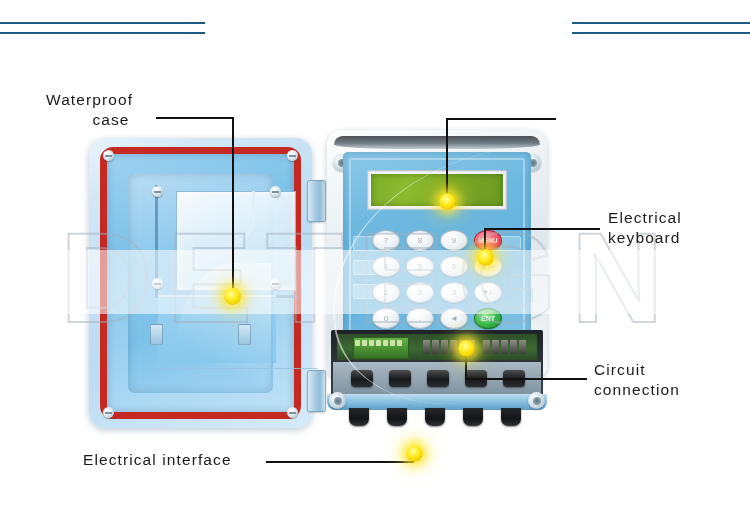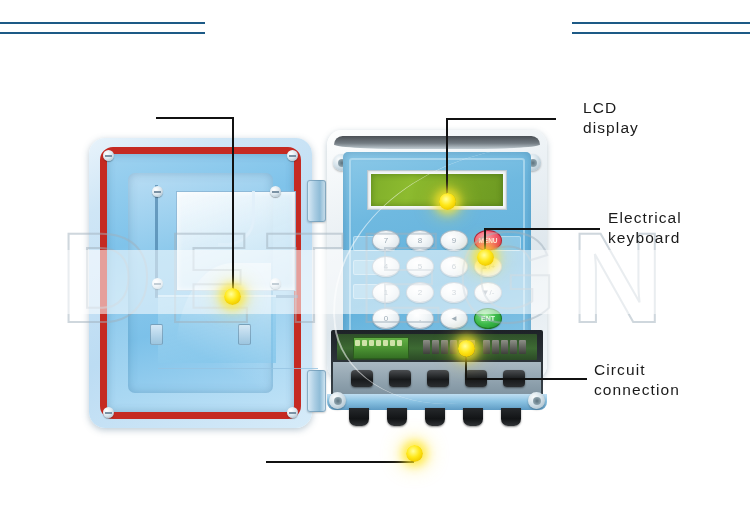--- a/index.html
+++ b/index.html
@@ -405,44 +405,47 @@
       <div class="unit-lug" style="right:2px;top:262px;"></div>
     </div>
   </div>
 
   <div class="watermark">
     <div class="wm-text">DETEGN</div>
     <div class="wm-band a"></div>
     <div class="wm-swoosh"></div>
   </div>
 
+  <div class="label lbl-waterproof">
+    <span>Waterproof</span>
+    <span class="ln2">case</span>
+  </div>
   <div class="ldr h" style="left:156px;top:117px;width:78px;"></div>
   <div class="ldr v" style="left:232px;top:117px;height:176px;"></div>
   <div class="dot" style="left:224px;top:288px;"></div>
 
-  <div class="label lbl-lcd">
-    <span>LCD</span>
-    <span class="ln2">display</span>
-  </div>
   <div class="ldr h" style="left:446px;top:118px;width:110px;"></div>
   <div class="ldr v" style="left:446px;top:118px;height:82px;"></div>
   <div class="dot" style="left:439px;top:193px;"></div>
 
   <div class="label lbl-opkbd">
     <span>Electrical</span>
     <span class="ln2">keyboard</span>
   </div>
   <div class="ldr h" style="left:484px;top:228px;width:116px;"></div>
   <div class="ldr v" style="left:484px;top:228px;height:26px;"></div>
   <div class="dot" style="left:477px;top:249px;"></div>
 
   <div class="label lbl-circuit">
     <span>Circuit</span>
     <span class="ln2">connection</span>
   </div>
   <div class="ldr h" style="left:465px;top:378px;width:122px;"></div>
   <div class="ldr v" style="left:465px;top:352px;height:28px;"></div>
   <div class="dot" style="left:458px;top:340px;"></div>
 
+  <div class="label lbl-elec">
+    <span>Electrical interface</span>
+  </div>
   <div class="ldr h" style="left:266px;top:461px;width:148px;"></div>
   <div class="dot" style="left:406px;top:445px;"></div>
 
 </div>
 
 </body></html>

